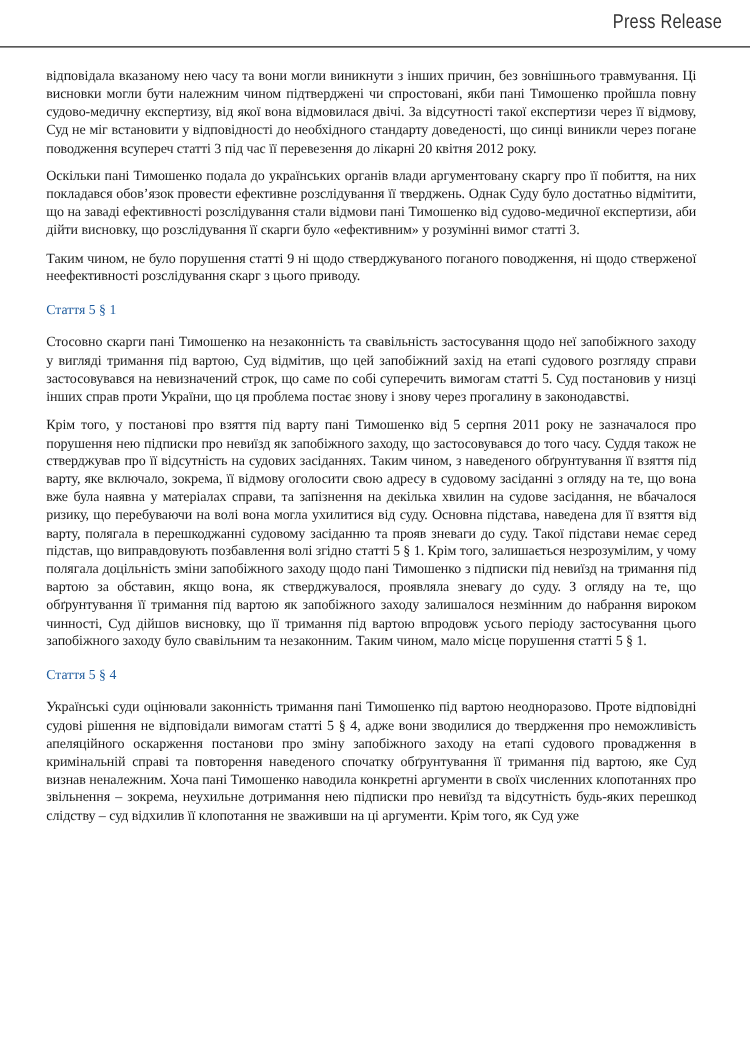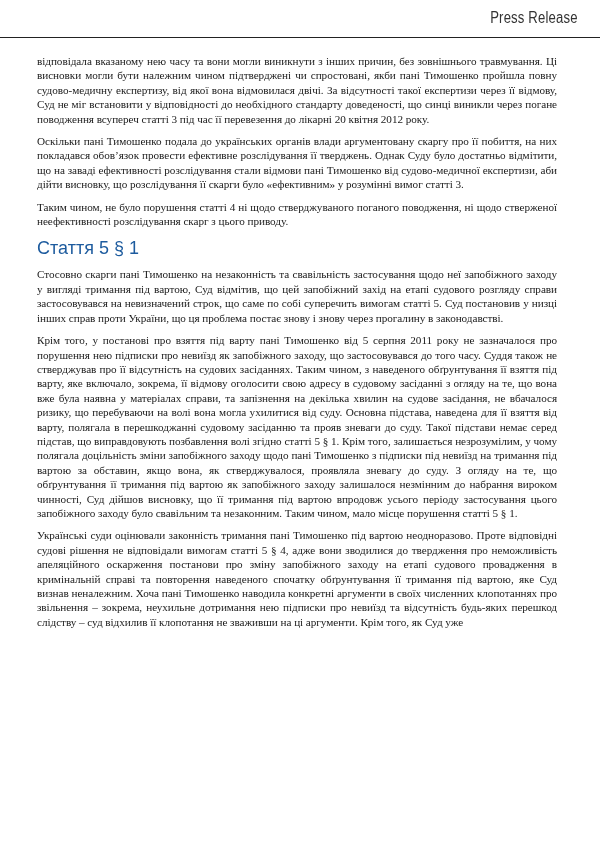--- a/index.html
+++ b/index.html
@@ -18,35 +18,36 @@
     }
     .content {
       position: absolute; left: 37px; top: 54px; width: 520px;
       font-family: "DejaVu Sans", sans-serif; font-size: 11.2px; line-height: 14.4px;
       color: #1a1a1a;
     }
     .content p {
       margin: 0 0 8px 0; text-align: justify; letter-spacing: -0.05px; font-family: Liberation Serif, serif;
     }
     .content h2 {
-      margin: 12px 0 10px 0; font-weight: normal; font-size: 18px; line-height: 17px;
-      color: #1d5b9e; font-family: Liberation Sans, sans-serif;
+      margin: 12px 0 10px 0; font-weight: normal; font-size: 11px; line-height: 17px;
+      color: #1d5b9e; font-family: Liberation Serif, serif;
     }
   </style>
 </head>
 <body>
 
 <div class="header">
   <div class="header-title">Press Release</div>
   <div class="header-rule"></div>
 </div>
 
 <div class="content">
   <p>відповідала вказаному нею часу та вони могли виникнути з інших причин, без зовнішнього травмування. Ці висновки могли бути належним чином підтверджені чи спростовані, якби пані Тимошенко пройшла повну судово-медичну експертизу, від якої вона відмовилася двічі. За відсутності такої експертизи через її відмову, Суд не міг встановити у відповідності до необхідного стандарту доведеності, що синці виникли через погане поводження всупереч статті 3 під час її перевезення до лікарні 20 квітня 2012 року.</p>
   <p>Оскільки пані Тимошенко подала до українських органів влади аргументовану скаргу про її побиття, на них покладався обов’язок провести ефективне розслідування її тверджень. Однак Суду було достатньо відмітити, що на заваді ефективності розслідування стали відмови пані Тимошенко від судово-медичної експертизи, аби дійти висновку, що розслідування її скарги було «ефективним» у розумінні вимог статті 3.</p>
-  <p>Таким чином, не було порушення статті 4 ні щодо стверджуваного поганого поводження, ні щодо стверженої неефективності розслідування скарг з цього приводу.</p>
+  <p>Таким чином, не було порушення статті 9 ні щодо стверджуваного поганого поводження, ні щодо стверженої неефективності розслідування скарг з цього приводу.</p>
 
   <h2>Стаття 5 § 1</h2>
   <p>Стосовно скарги пані Тимошенко на незаконність та свавільність застосування щодо неї запобіжного заходу у вигляді тримання під вартою, Суд відмітив, що цей запобіжний захід на етапі судового розгляду справи застосовувався на невизначений строк, що саме по собі суперечить вимогам статті 5. Суд постановив у низці інших справ проти України, що ця проблема постає знову і знову через прогалину в законодавстві.</p>
   <p>Крім того, у постанові про взяття під варту пані Тимошенко від 5 серпня 2011 року не зазначалося про порушення нею підписки про невиїзд як запобіжного заходу, що застосовувався до того часу. Суддя також не стверджував про її відсутність на судових засіданнях. Таким чином, з наведеного обґрунтування її взяття під варту, яке включало, зокрема, її відмову оголосити свою адресу в судовому засіданні з огляду на те, що вона вже була наявна у матеріалах справи, та запізнення на декілька хвилин на судове засідання, не вбачалося ризику, що перебуваючи на волі вона могла ухилитися від суду. Основна підстава, наведена для її взяття від варту, полягала в перешкоджанні судовому засіданню та прояв зневаги до суду. Такої підстави немає серед підстав, що виправдовують позбавлення волі згідно статті 5 § 1. Крім того, залишається незрозумілим, у чому полягала доцільність зміни запобіжного заходу щодо пані Тимошенко з підписки під невиїзд на тримання під вартою за обставин, якщо вона, як стверджувалося, проявляла зневагу до суду. З огляду на те, що обґрунтування її тримання під вартою як запобіжного заходу залишалося незмінним до набрання вироком чинності, Суд дійшов висновку, що її тримання під вартою впродовж усього періоду застосування цього запобіжного заходу було свавільним та незаконним. Таким чином, мало місце порушення статті 5 § 1.</p>
 
+  <h2>Стаття 5 § 4</h2>
   <p>Українські суди оцінювали законність тримання пані Тимошенко під вартою неодноразово. Проте відповідні судові рішення не відповідали вимогам статті 5 § 4, адже вони зводилися до твердження про неможливість апеляційного оскарження постанови про зміну запобіжного заходу на етапі судового провадження в кримінальній справі та повторення наведеного спочатку обґрунтування її тримання під вартою, яке Суд визнав неналежним. Хоча пані Тимошенко наводила конкретні аргументи в своїх численних клопотаннях про звільнення – зокрема, неухильне дотримання нею підписки про невиїзд та відсутність будь-яких перешкод слідству – суд відхилив її клопотання не зваживши на ці аргументи. Крім того, як Суд уже</p>
 </div>
 
 </body></html>

